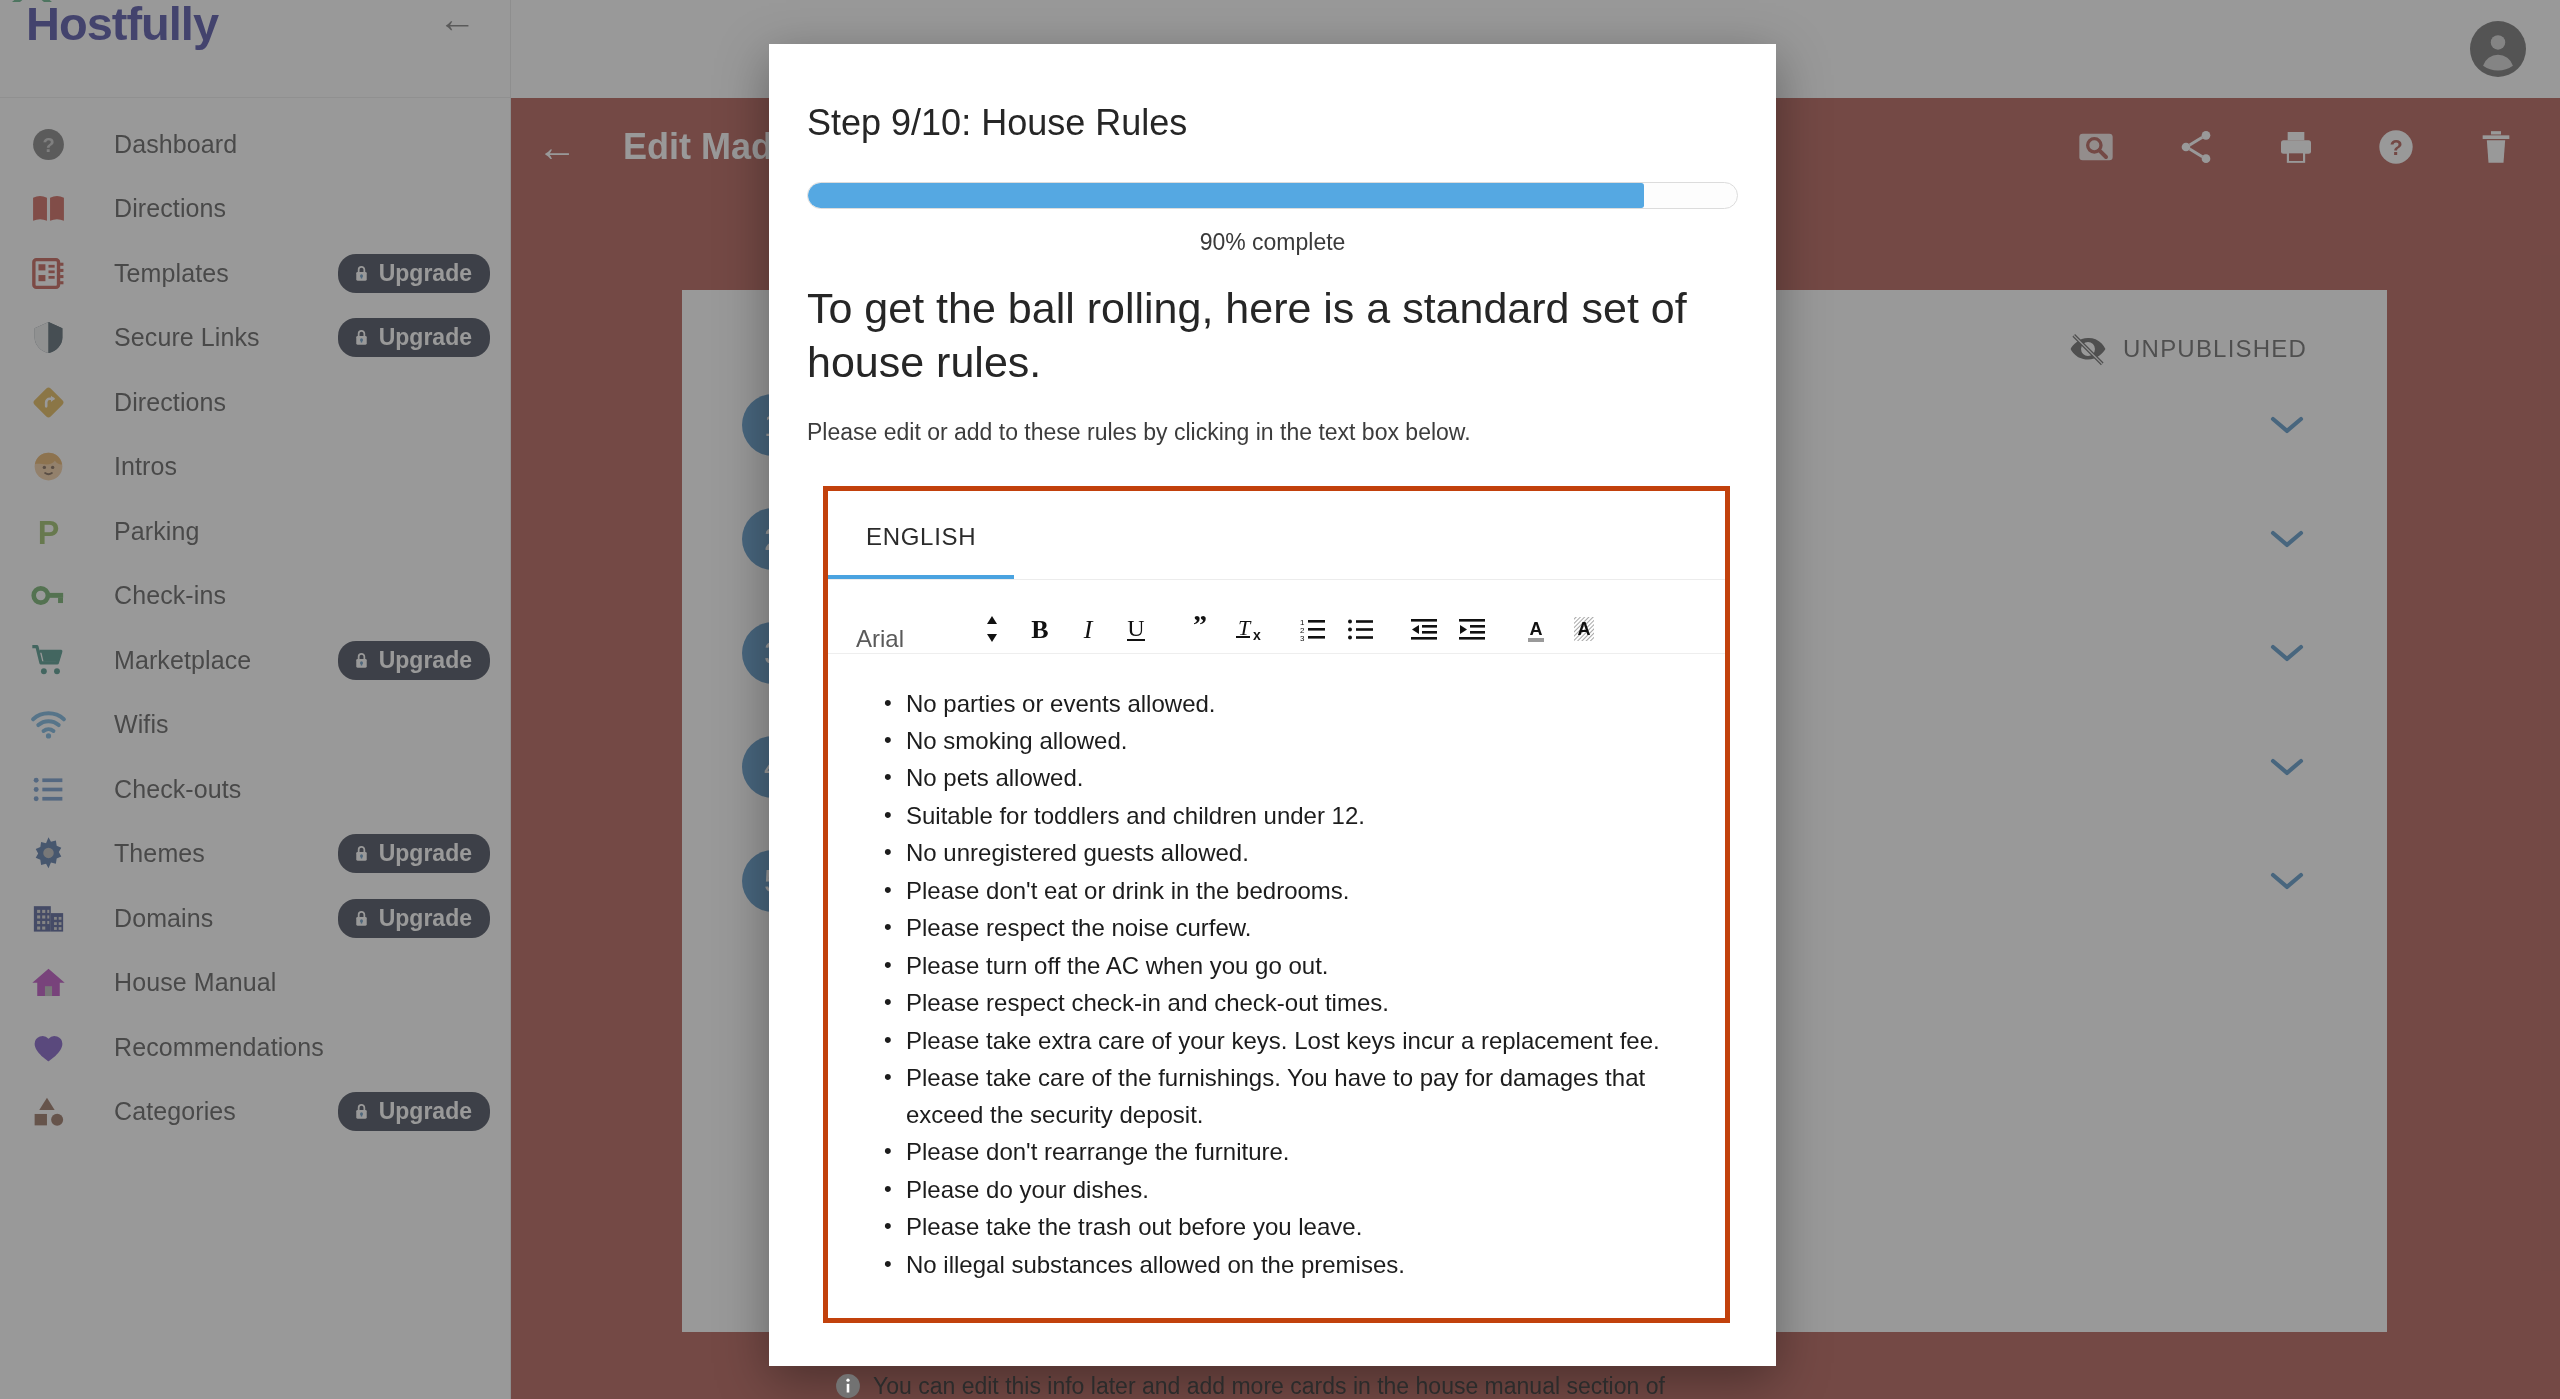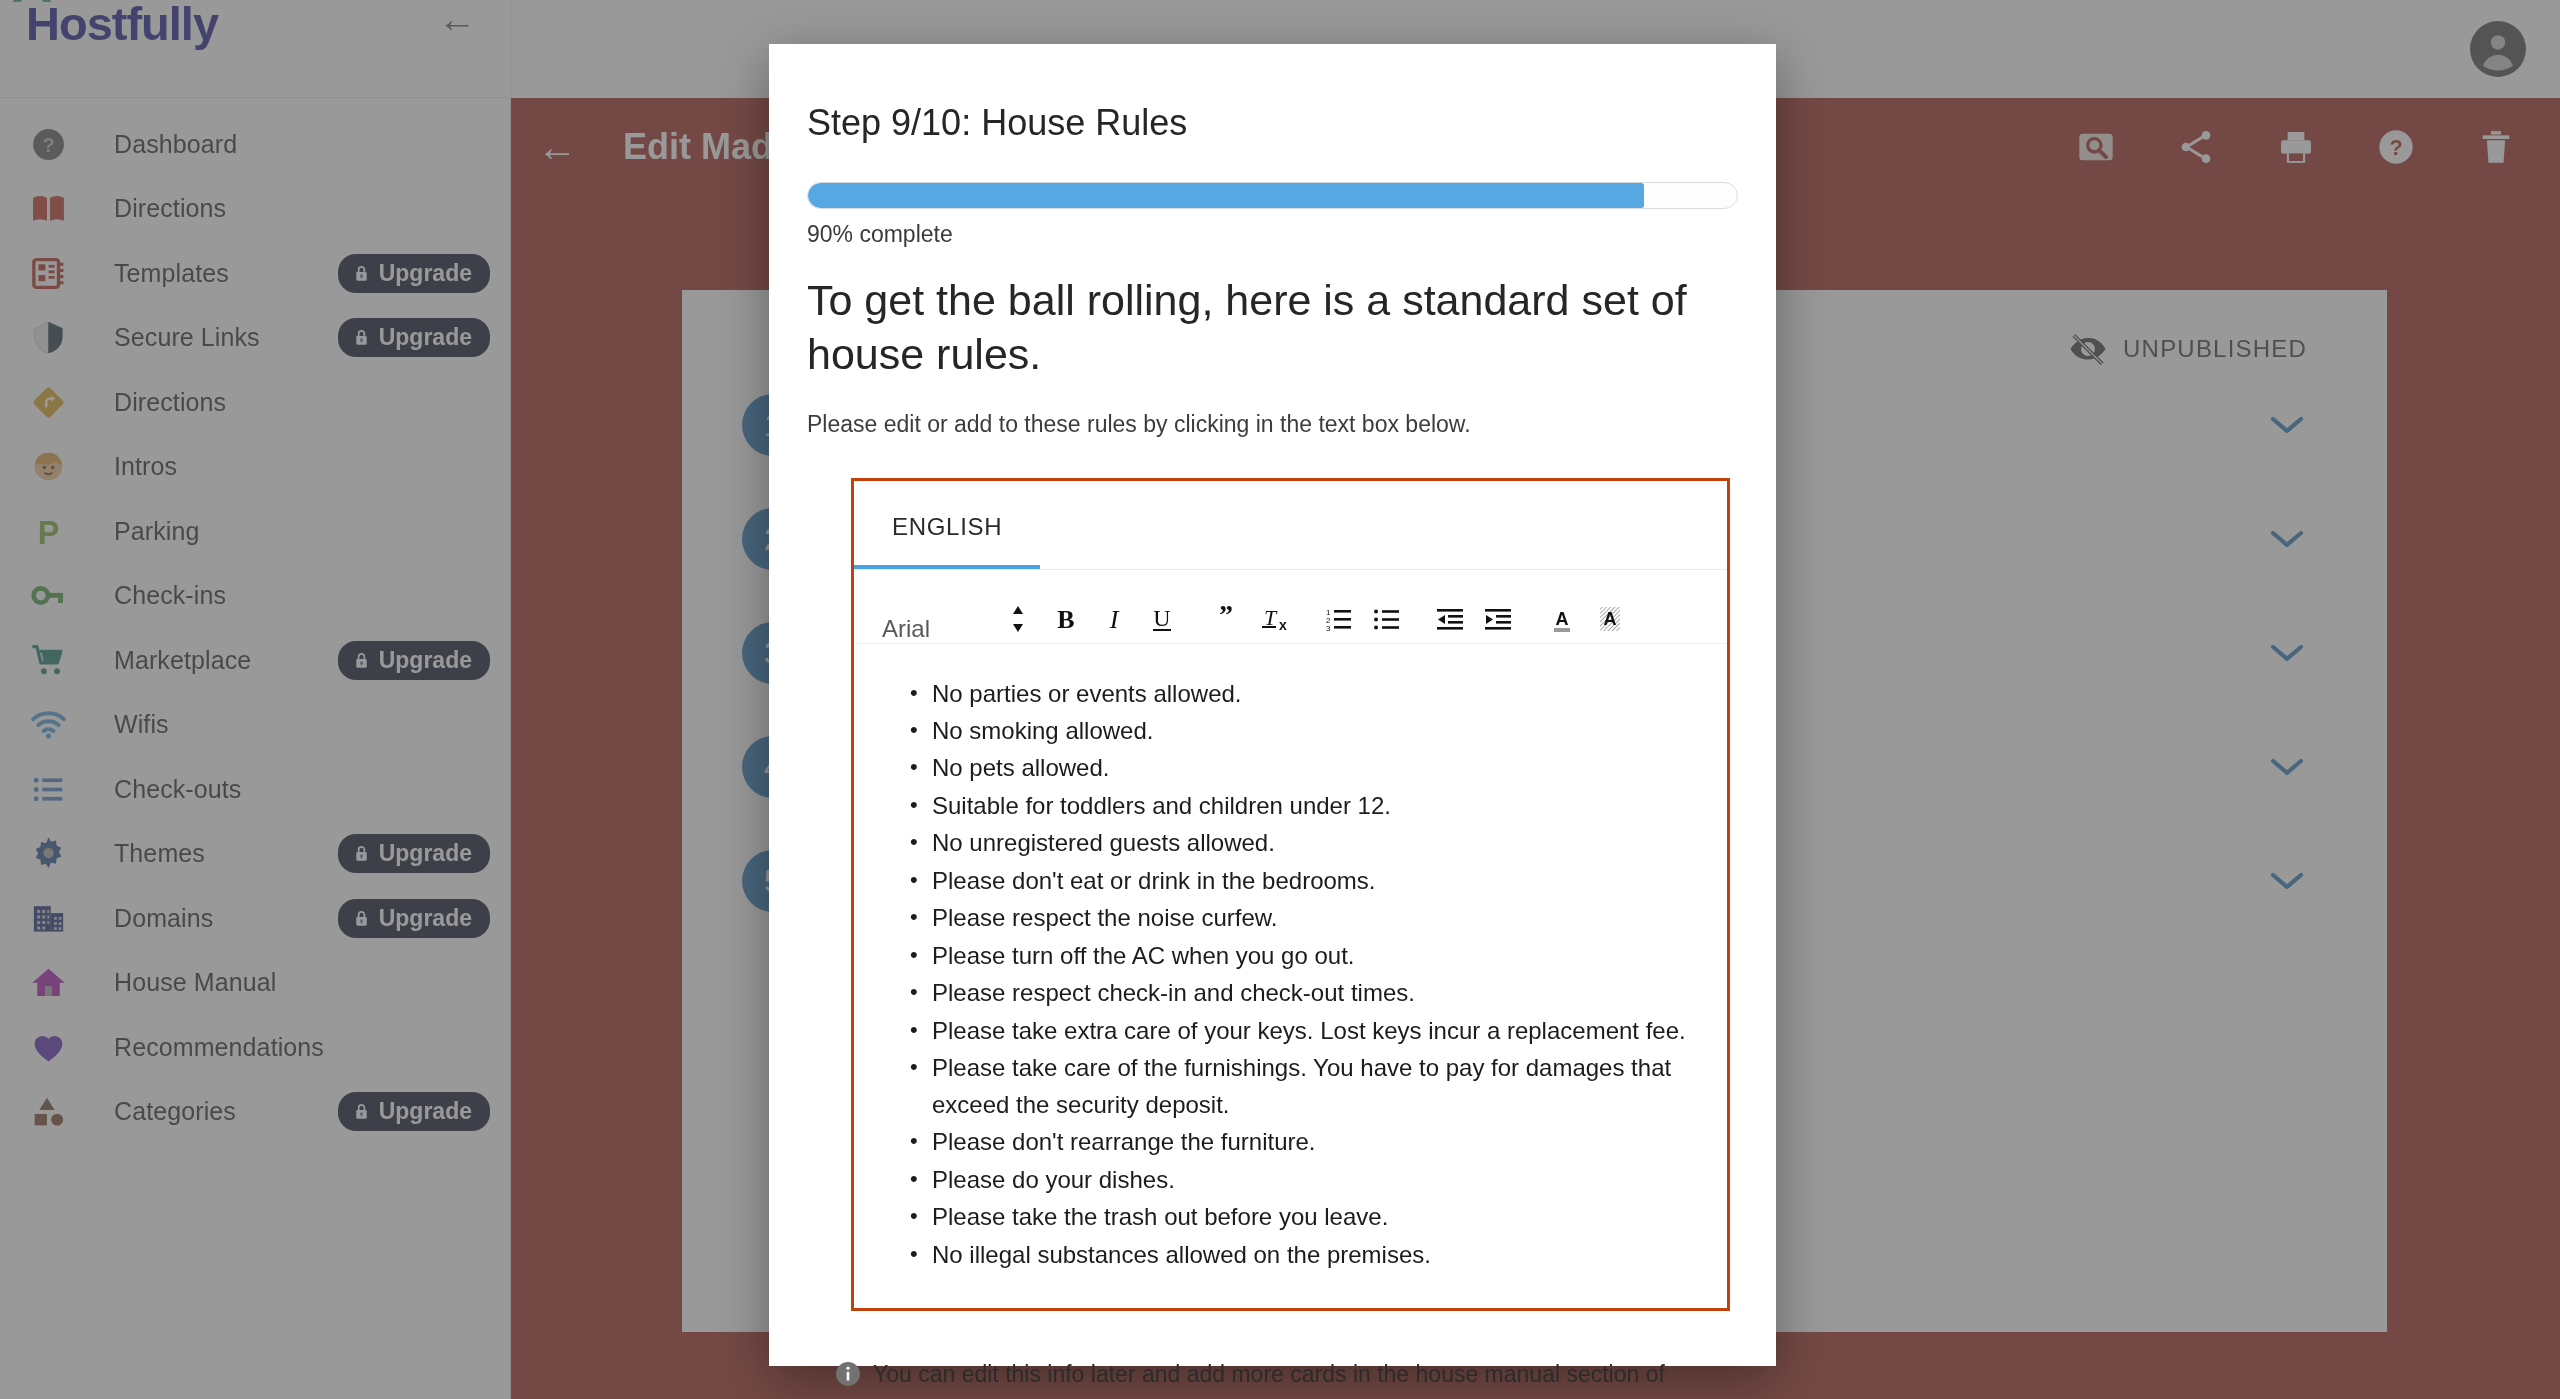--- a/index.html
+++ b/index.html
@@ -161,36 +161,36 @@
     height: 27px; border-radius: 14px;
     background: #fdfdfd;
     border: 1px solid #dcdcdc;
     overflow: hidden;
   }
   #progress-fill {
     height: 100%; background: #55a8e2;
     border-radius: 14px 3px 3px 14px;
   }
   #progress-label {
-    text-align: left; font-size: 23px; color: #3a3a3a;
-    margin-top: 12px;
+    text-align: center; font-size: 23px; color: #3a3a3a;
+    margin-top: 20px;
   }
   #modal-heading {
     font-size: 43px; color: #262626; line-height: 1.25;
     margin-top: 26px; font-weight: normal;
   }
   #modal-sub {
     font-size: 23px; color: #3c3c3c;
     margin-top: 29px;
   }
 
   
   #editor {
-    margin-top: 40px; margin-left: 44px; margin-right: 8px;
-    border: 3px solid #c2410c;
+    margin-top: 40px; margin-left: 16px; margin-right: 8px;
+    border: 5px solid #c2410c;
     background: #ffffff;
   }
   #lang-tabs { display: flex; border-bottom: 1px solid #ececec; }
   .lang-tab {
     padding: 32px 38px 24px 38px;
     font-size: 24px; color: #2b2b2b; letter-spacing: 0.7px;
     border-bottom: 4px solid #4aa3e0;
     cursor: pointer;
   }
   #toolbar {

